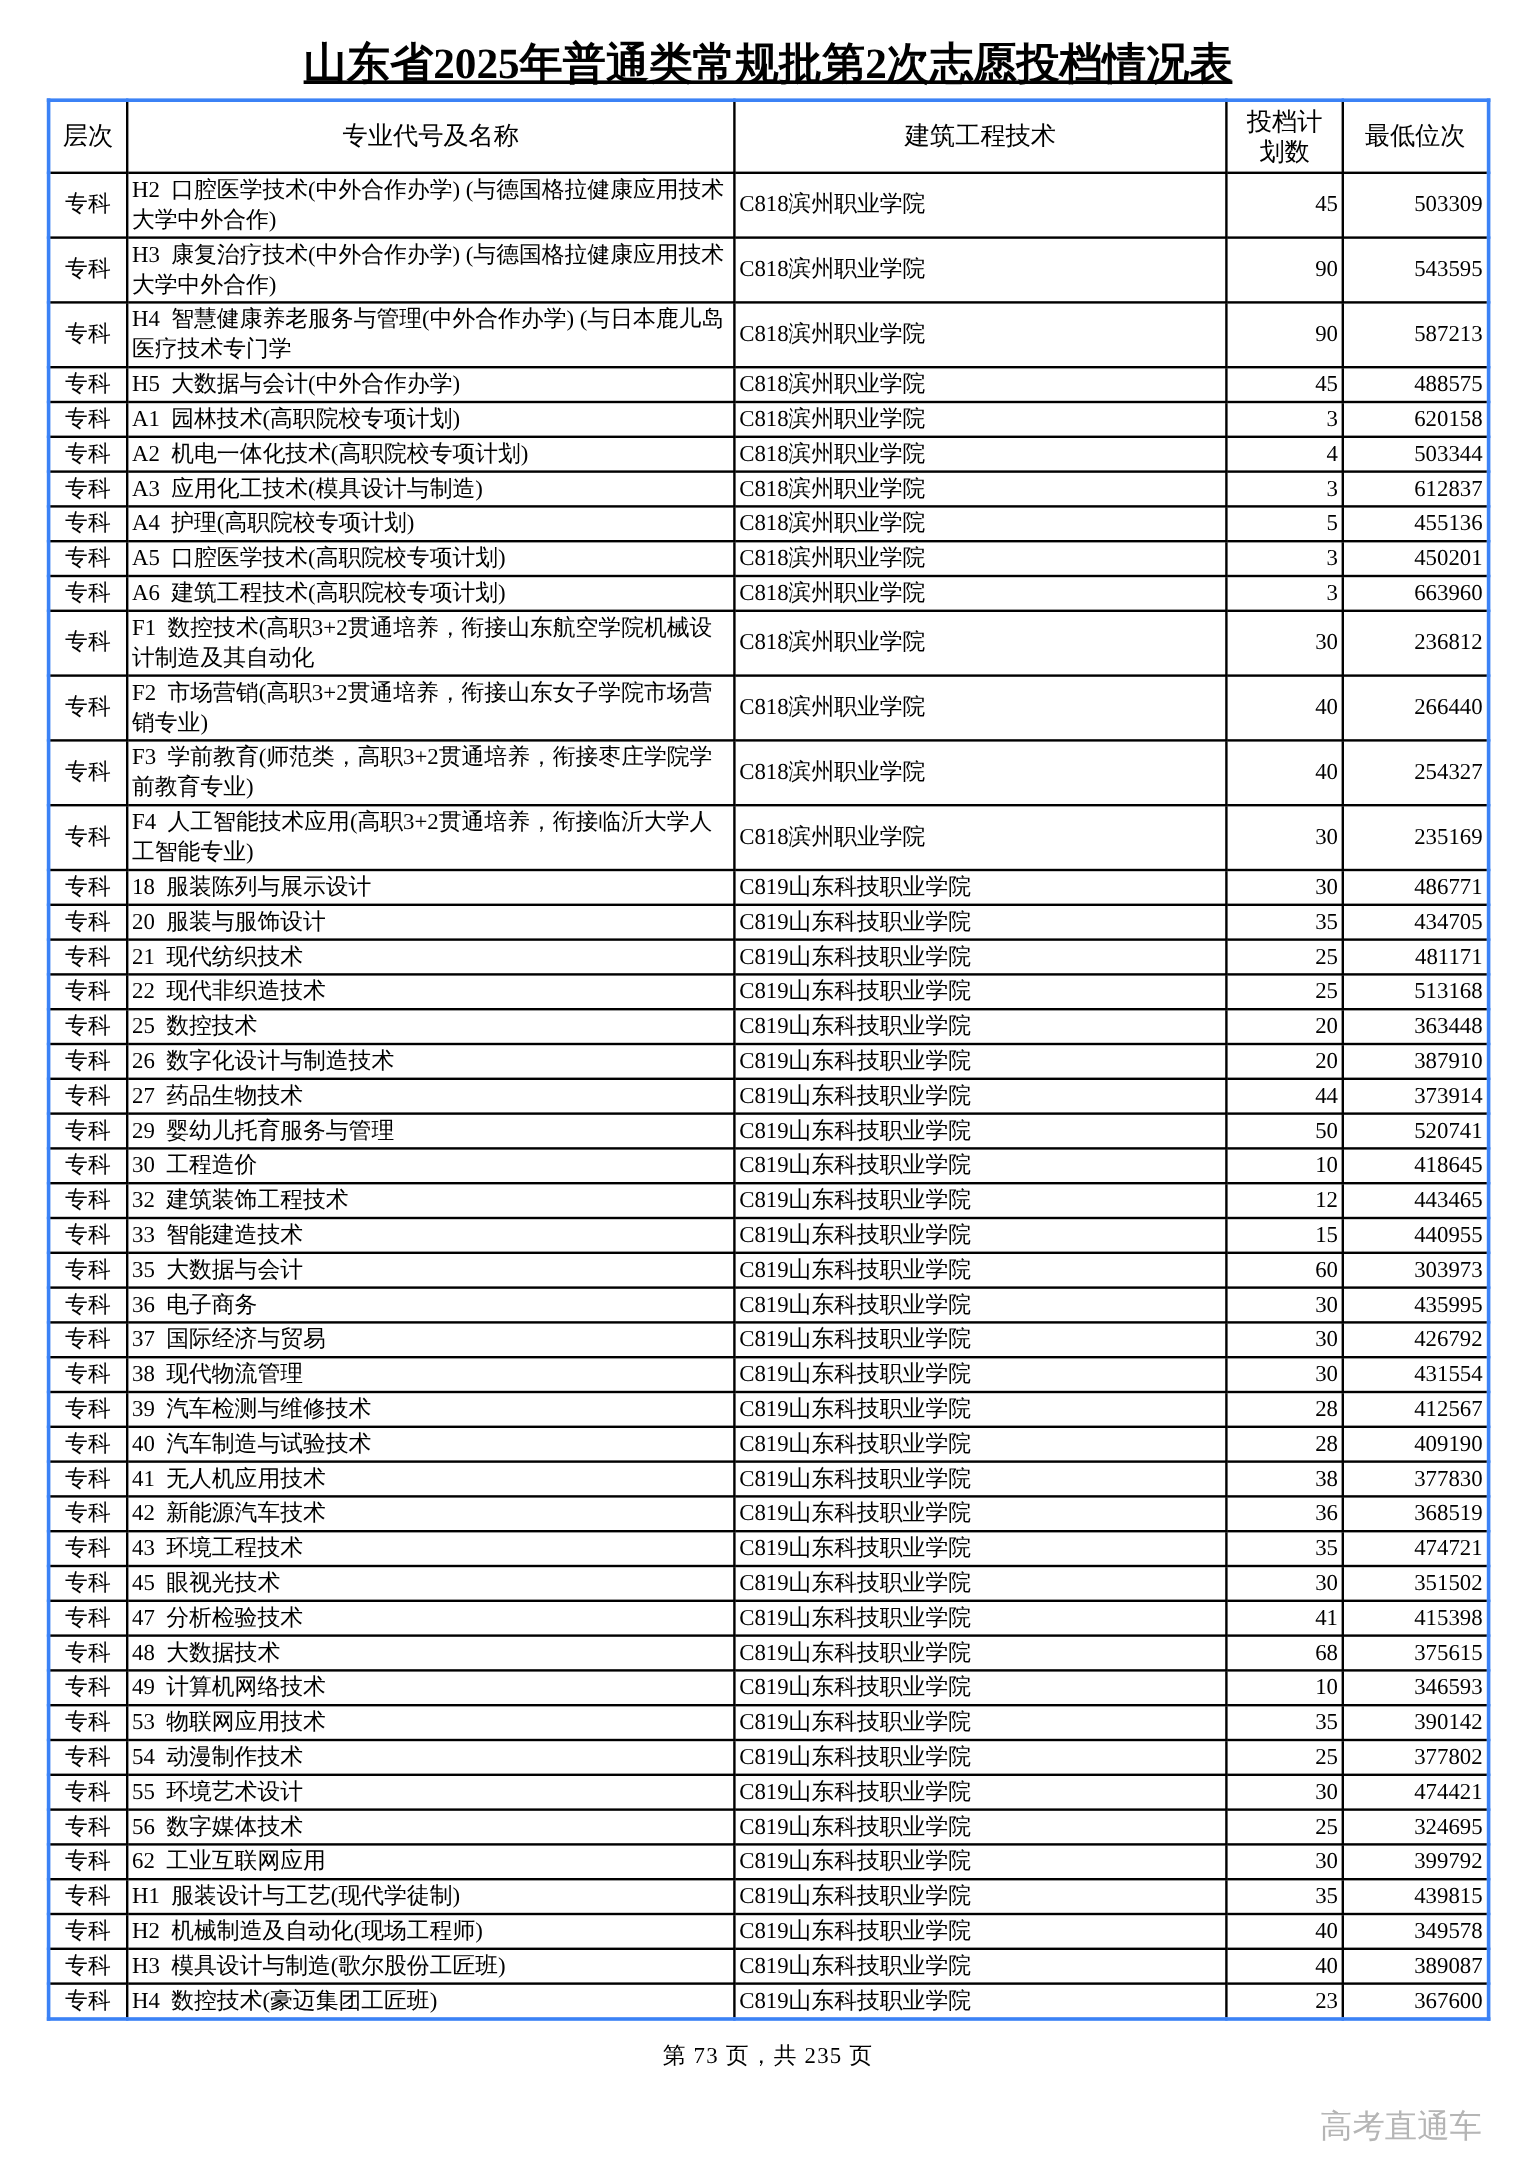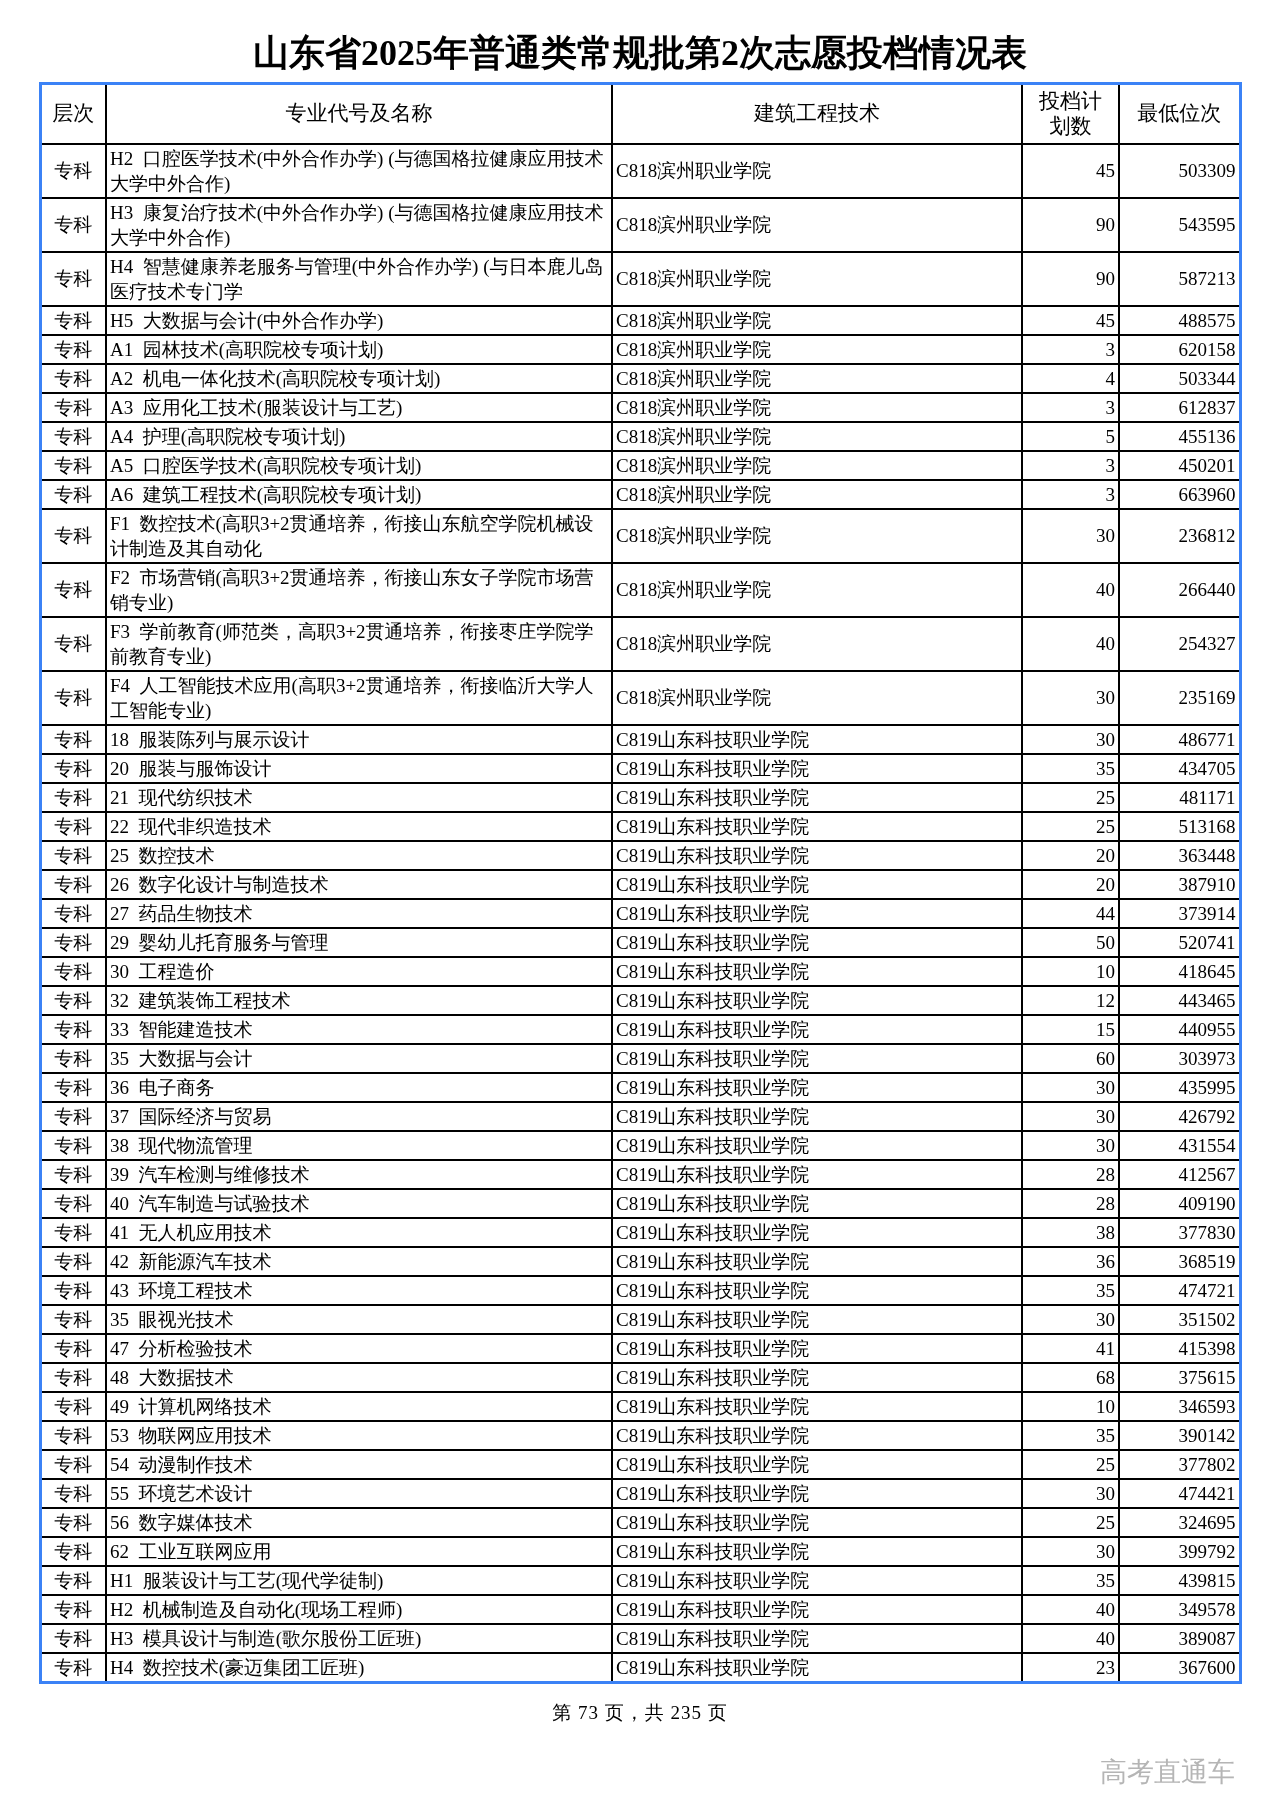--- a/index.html
+++ b/index.html
@@ -12,20 +12,21 @@
     color: #000;
     font-family: "Liberation Serif", "DejaVu Serif", serif;
   }
   .page-title {
     padding-top: 34px;
     text-align: center;
     font-size: 36px;
     font-weight: bold;
     letter-spacing: 0px;
     line-height: 1.1;
+    text-decoration: underline;
   }
   table.admission {
     width: 1200px;
     margin: 8px auto 0 auto;
     border-collapse: collapse;
     table-layout: fixed;
     border: 3px solid #3b82f6;
   }
   table.admission th,
   table.admission td {
@@ -124,21 +125,21 @@
       </tr>
       <tr>
         <td class="level">专科</td>
         <td class="major">A2  机电一体化技术(高职院校专项计划)</td>
         <td class="college">C818滨州职业学院</td>
         <td class="plan">4</td>
         <td class="rank">503344</td>
       </tr>
       <tr>
         <td class="level">专科</td>
-        <td class="major">A3  应用化工技术(服装设计与工艺)</td>
+        <td class="major">A3  应用化工技术(模具设计与制造)</td>
         <td class="college">C818滨州职业学院</td>
         <td class="plan">3</td>
         <td class="rank">612837</td>
       </tr>
       <tr>
         <td class="level">专科</td>
         <td class="major">A4  护理(高职院校专项计划)</td>
         <td class="college">C818滨州职业学院</td>
         <td class="plan">5</td>
         <td class="rank">455136</td>
@@ -320,21 +321,21 @@
       </tr>
       <tr>
         <td class="level">专科</td>
         <td class="major">43  环境工程技术</td>
         <td class="college">C819山东科技职业学院</td>
         <td class="plan">35</td>
         <td class="rank">474721</td>
       </tr>
       <tr>
         <td class="level">专科</td>
-        <td class="major">35  眼视光技术</td>
+        <td class="major">45  眼视光技术</td>
         <td class="college">C819山东科技职业学院</td>
         <td class="plan">30</td>
         <td class="rank">351502</td>
       </tr>
       <tr>
         <td class="level">专科</td>
         <td class="major">47  分析检验技术</td>
         <td class="college">C819山东科技职业学院</td>
         <td class="plan">41</td>
         <td class="rank">415398</td>

